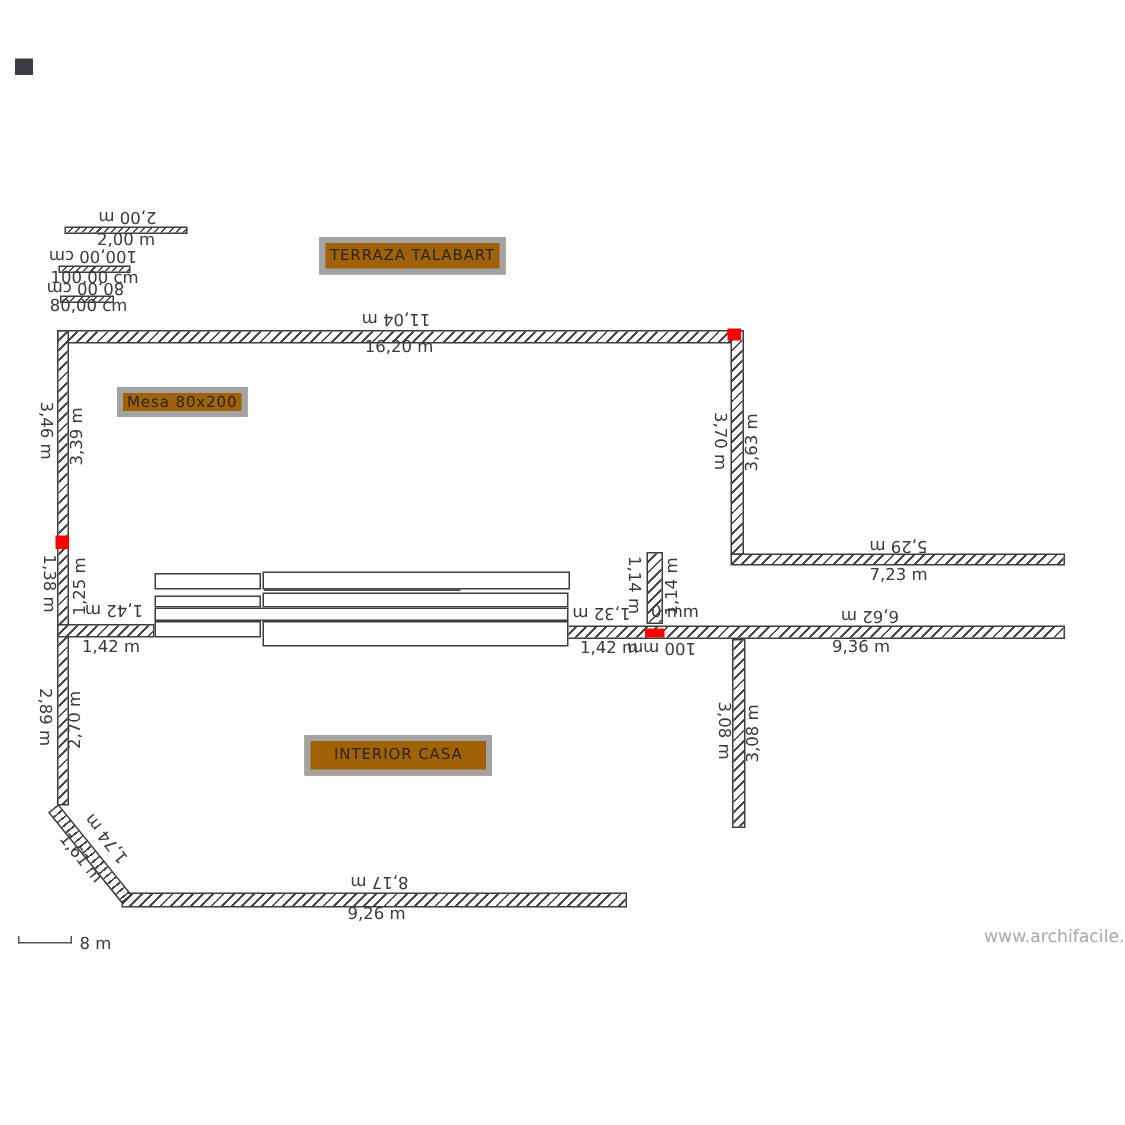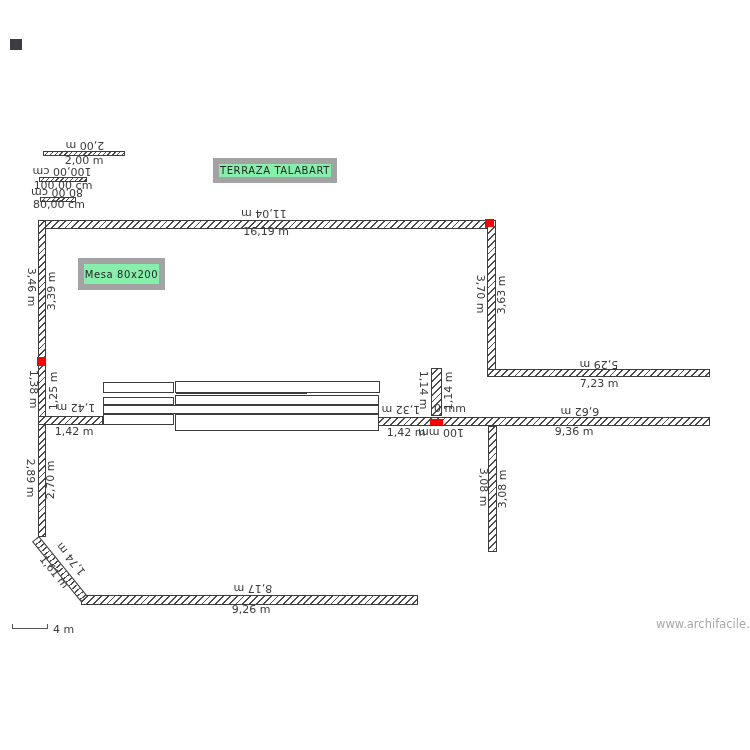--- a/index.html
+++ b/index.html
@@ -4,21 +4,21 @@
 <style>
   html,body{margin:0;padding:0;background:#ffffff;}
   #canvas{position:relative;width:750px;height:750px;background:#ffffff;overflow:hidden;
           font-family:"DejaVu Sans", sans-serif;}
   .wall{position:absolute;box-sizing:border-box;border:1px solid #3d3d3d;
         background:repeating-linear-gradient(135deg,#ffffff 0,#ffffff 3.5px,#4a4a4a 3.5px,#4a4a4a 4.8px);}
   .diag{background:repeating-linear-gradient(90deg,#ffffff 0,#ffffff 3.2px,#4a4a4a 3.2px,#4a4a4a 4.4px);}
   .sbar{position:absolute;box-sizing:border-box;border:1px solid #3d3d3d;
         background:repeating-linear-gradient(135deg,#ffffff 0,#ffffff 2.4px,#4a4a4a 2.4px,#4a4a4a 3.4px);}
   .dim{position:absolute;font-size:11px;color:#3a3a3a;white-space:nowrap;line-height:1;}
-  .tbox{position:absolute;box-sizing:border-box;border:6px solid #a3a3a3;background:#86efac;
+  .tbox{position:absolute;box-sizing:border-box;border:4px solid #a3a3a3;background:#a16207;
         display:flex;align-items:center;justify-content:center;font-size:10px;
         letter-spacing:.6px;color:#262626;white-space:nowrap;}
   .tpart{position:absolute;box-sizing:border-box;border:1px solid #3d3d3d;background:#ffffff;}
   .red{position:absolute;background:#ff0000;}
   .thin{position:absolute;background:#3d3d3d;}
   #legend-bracket{position:absolute;box-sizing:border-box;border-left:1px solid #565656;
         border-right:1px solid #565656;border-bottom:1px solid #565656;}
   #watermark{position:absolute;font-size:11.5px;color:#a8a8a8;}
   #corner-mark{position:absolute;background:#3c3c44;}
 </style>
@@ -33,21 +33,22 @@
   <div class="sbar" style="left:39px;top:177px;width:48px;height:5px;"></div>
   <div class="sbar" style="left:40px;top:197px;width:36px;height:5px;"></div>
   <div class="dim" style="left:85px;top:145px;transform:translate(-50%,-50%) rotate(180deg);">2,00 m</div>
   <div class="dim" style="left:84px;top:160px;transform:translate(-50%,-50%);">2,00 m</div>
   <div class="dim" style="left:62px;top:171px;transform:translate(-50%,-50%) rotate(180deg);">100,00 cm</div>
   <div class="dim" style="left:63px;top:185px;transform:translate(-50%,-50%);">100,00 cm</div>
   <div class="dim" style="left:57px;top:192px;transform:translate(-50%,-50%) rotate(180deg);">80,00 cm</div>
   <div class="dim" style="left:59px;top:204px;transform:translate(-50%,-50%);">80,00 cm</div>
 
   <div class="tbox" style="left:213px;top:158px;width:124px;height:25px;">TERRAZA TALABART</div>
-  <div class="tbox" style="left:78px;top:258px;width:87px;height:32px;">Mesa 80x200</div>
+  <div class="tbox" style="left:78px;top:258px;width:87px;height:20px;">Mesa 80x200</div>
+  <div class="tbox" style="left:203px;top:490px;width:125px;height:27px;">INTERIOR CASA</div>
 
   <div class="wall" style="left:38px;top:220px;width:455px;height:9px;"></div>
   <div class="wall" style="left:38px;top:220px;width:8px;height:317px;"></div>
   <div class="wall" style="left:487px;top:220px;width:9px;height:150px;"></div>
   <div class="wall" style="left:487px;top:369px;width:223px;height:8px;"></div>
   <div class="wall" style="left:38px;top:416px;width:65px;height:9px;"></div>
   <div class="wall" style="left:377px;top:417px;width:333px;height:9px;"></div>
   <div class="wall" style="left:431px;top:368px;width:11px;height:48px;"></div>
   <div class="wall" style="left:488px;top:426px;width:9px;height:126px;"></div>
   <div class="wall" style="left:81px;top:595px;width:337px;height:10px;"></div>
@@ -60,21 +61,21 @@
   <div class="tpart" style="left:103px;top:382px;width:71px;height:11px;"></div>
   <div class="tpart" style="left:175px;top:381px;width:205px;height:12px;"></div>
   <div class="thin" style="left:176px;top:393px;width:131px;height:1px;"></div>
   <div class="tpart" style="left:103px;top:397px;width:71px;height:8px;"></div>
   <div class="tpart" style="left:175px;top:395px;width:204px;height:10px;"></div>
   <div class="tpart" style="left:103px;top:405px;width:276px;height:9px;"></div>
   <div class="tpart" style="left:103px;top:414px;width:71px;height:11px;"></div>
   <div class="tpart" style="left:175px;top:414px;width:204px;height:17px;"></div>
 
   <div class="dim" style="left:264px;top:213px;transform:translate(-50%,-50%) rotate(180deg);">11,04 m</div>
-  <div class="dim" style="left:266px;top:231px;transform:translate(-50%,-50%);">16,19 m</div>
+  <div class="dim" style="left:266px;top:231px;transform:translate(-50%,-50%);">16,20 m</div>
   <div class="dim" style="left:31px;top:287px;transform:translate(-50%,-50%) rotate(90deg);">3,46 m</div>
   <div class="dim" style="left:51px;top:291px;transform:translate(-50%,-50%) rotate(-90deg);">3,39 m</div>
   <div class="dim" style="left:480px;top:294px;transform:translate(-50%,-50%) rotate(90deg);">3,70 m</div>
   <div class="dim" style="left:501px;top:295px;transform:translate(-50%,-50%) rotate(-90deg);">3,63 m</div>
   <div class="dim" style="left:599px;top:364px;transform:translate(-50%,-50%) rotate(180deg);">5,29 m</div>
   <div class="dim" style="left:599px;top:383px;transform:translate(-50%,-50%);">7,23 m</div>
   <div class="dim" style="left:33px;top:389px;transform:translate(-50%,-50%) rotate(90deg);">1,38 m</div>
   <div class="dim" style="left:53px;top:391px;transform:translate(-50%,-50%) rotate(-90deg);">1,25 m</div>
   <div class="dim" style="left:76px;top:407px;transform:translate(-50%,-50%) rotate(180deg);">1,42 m</div>
   <div class="dim" style="left:74px;top:431px;transform:translate(-50%,-50%);">1,42 m</div>
@@ -89,17 +90,17 @@
   <div class="dim" style="left:483px;top:487px;transform:translate(-50%,-50%) rotate(90deg);">3,08 m</div>
   <div class="dim" style="left:502px;top:489px;transform:translate(-50%,-50%) rotate(-90deg);">3,08 m</div>
   <div class="dim" style="left:30px;top:478px;transform:translate(-50%,-50%) rotate(90deg);">2,89 m</div>
   <div class="dim" style="left:50px;top:480px;transform:translate(-50%,-50%) rotate(-90deg);">2,70 m</div>
   <div class="dim" style="left:71px;top:559px;transform:translate(-50%,-50%) rotate(231deg);">1,74 m</div>
   <div class="dim" style="left:54px;top:572px;transform:translate(-50%,-50%) rotate(51deg);">1,61 m</div>
   <div class="dim" style="left:253px;top:588px;transform:translate(-50%,-50%) rotate(180deg);">8,17 m</div>
   <div class="dim" style="left:251px;top:609px;transform:translate(-50%,-50%);">9,26 m</div>
 
   <div id="legend-bracket" style="left:12px;top:624px;width:36px;height:5px;"></div>
-  <div class="dim" style="left:53px;top:629px;transform:translate(0,-50%);">4 m</div>
+  <div class="dim" style="left:53px;top:629px;transform:translate(0,-50%);">8 m</div>
 
   <div id="watermark" style="left:656px;top:617px;">www.archifacile.fr</div>
 
 </div>
 
 </body></html>

